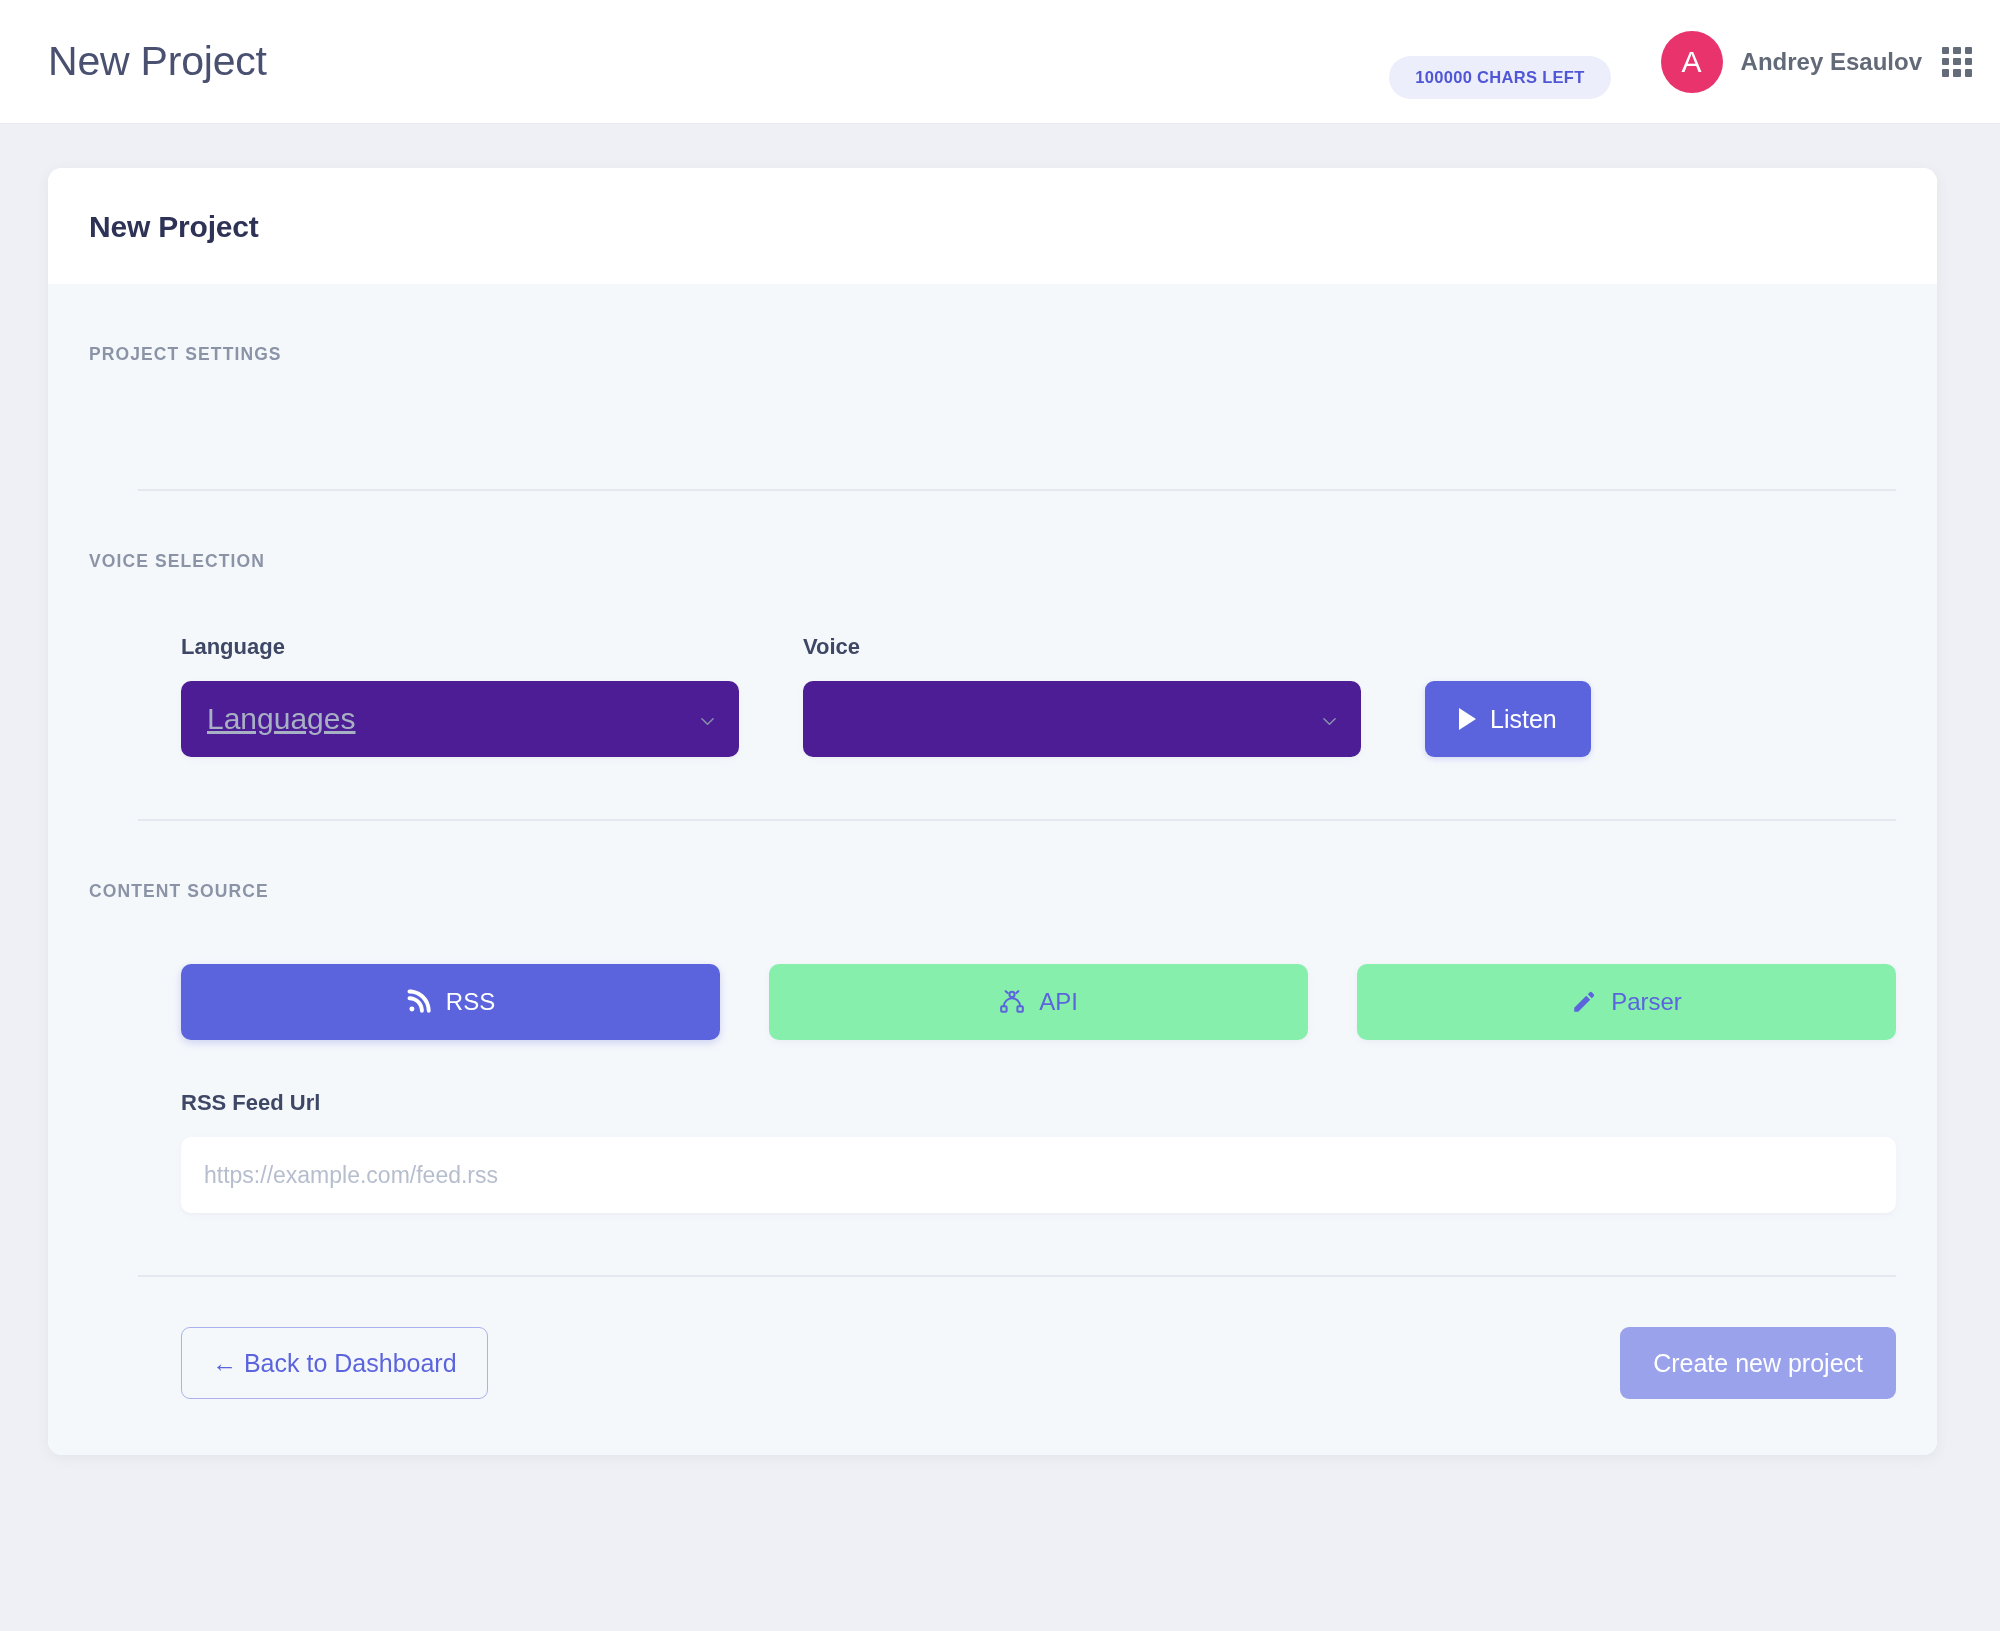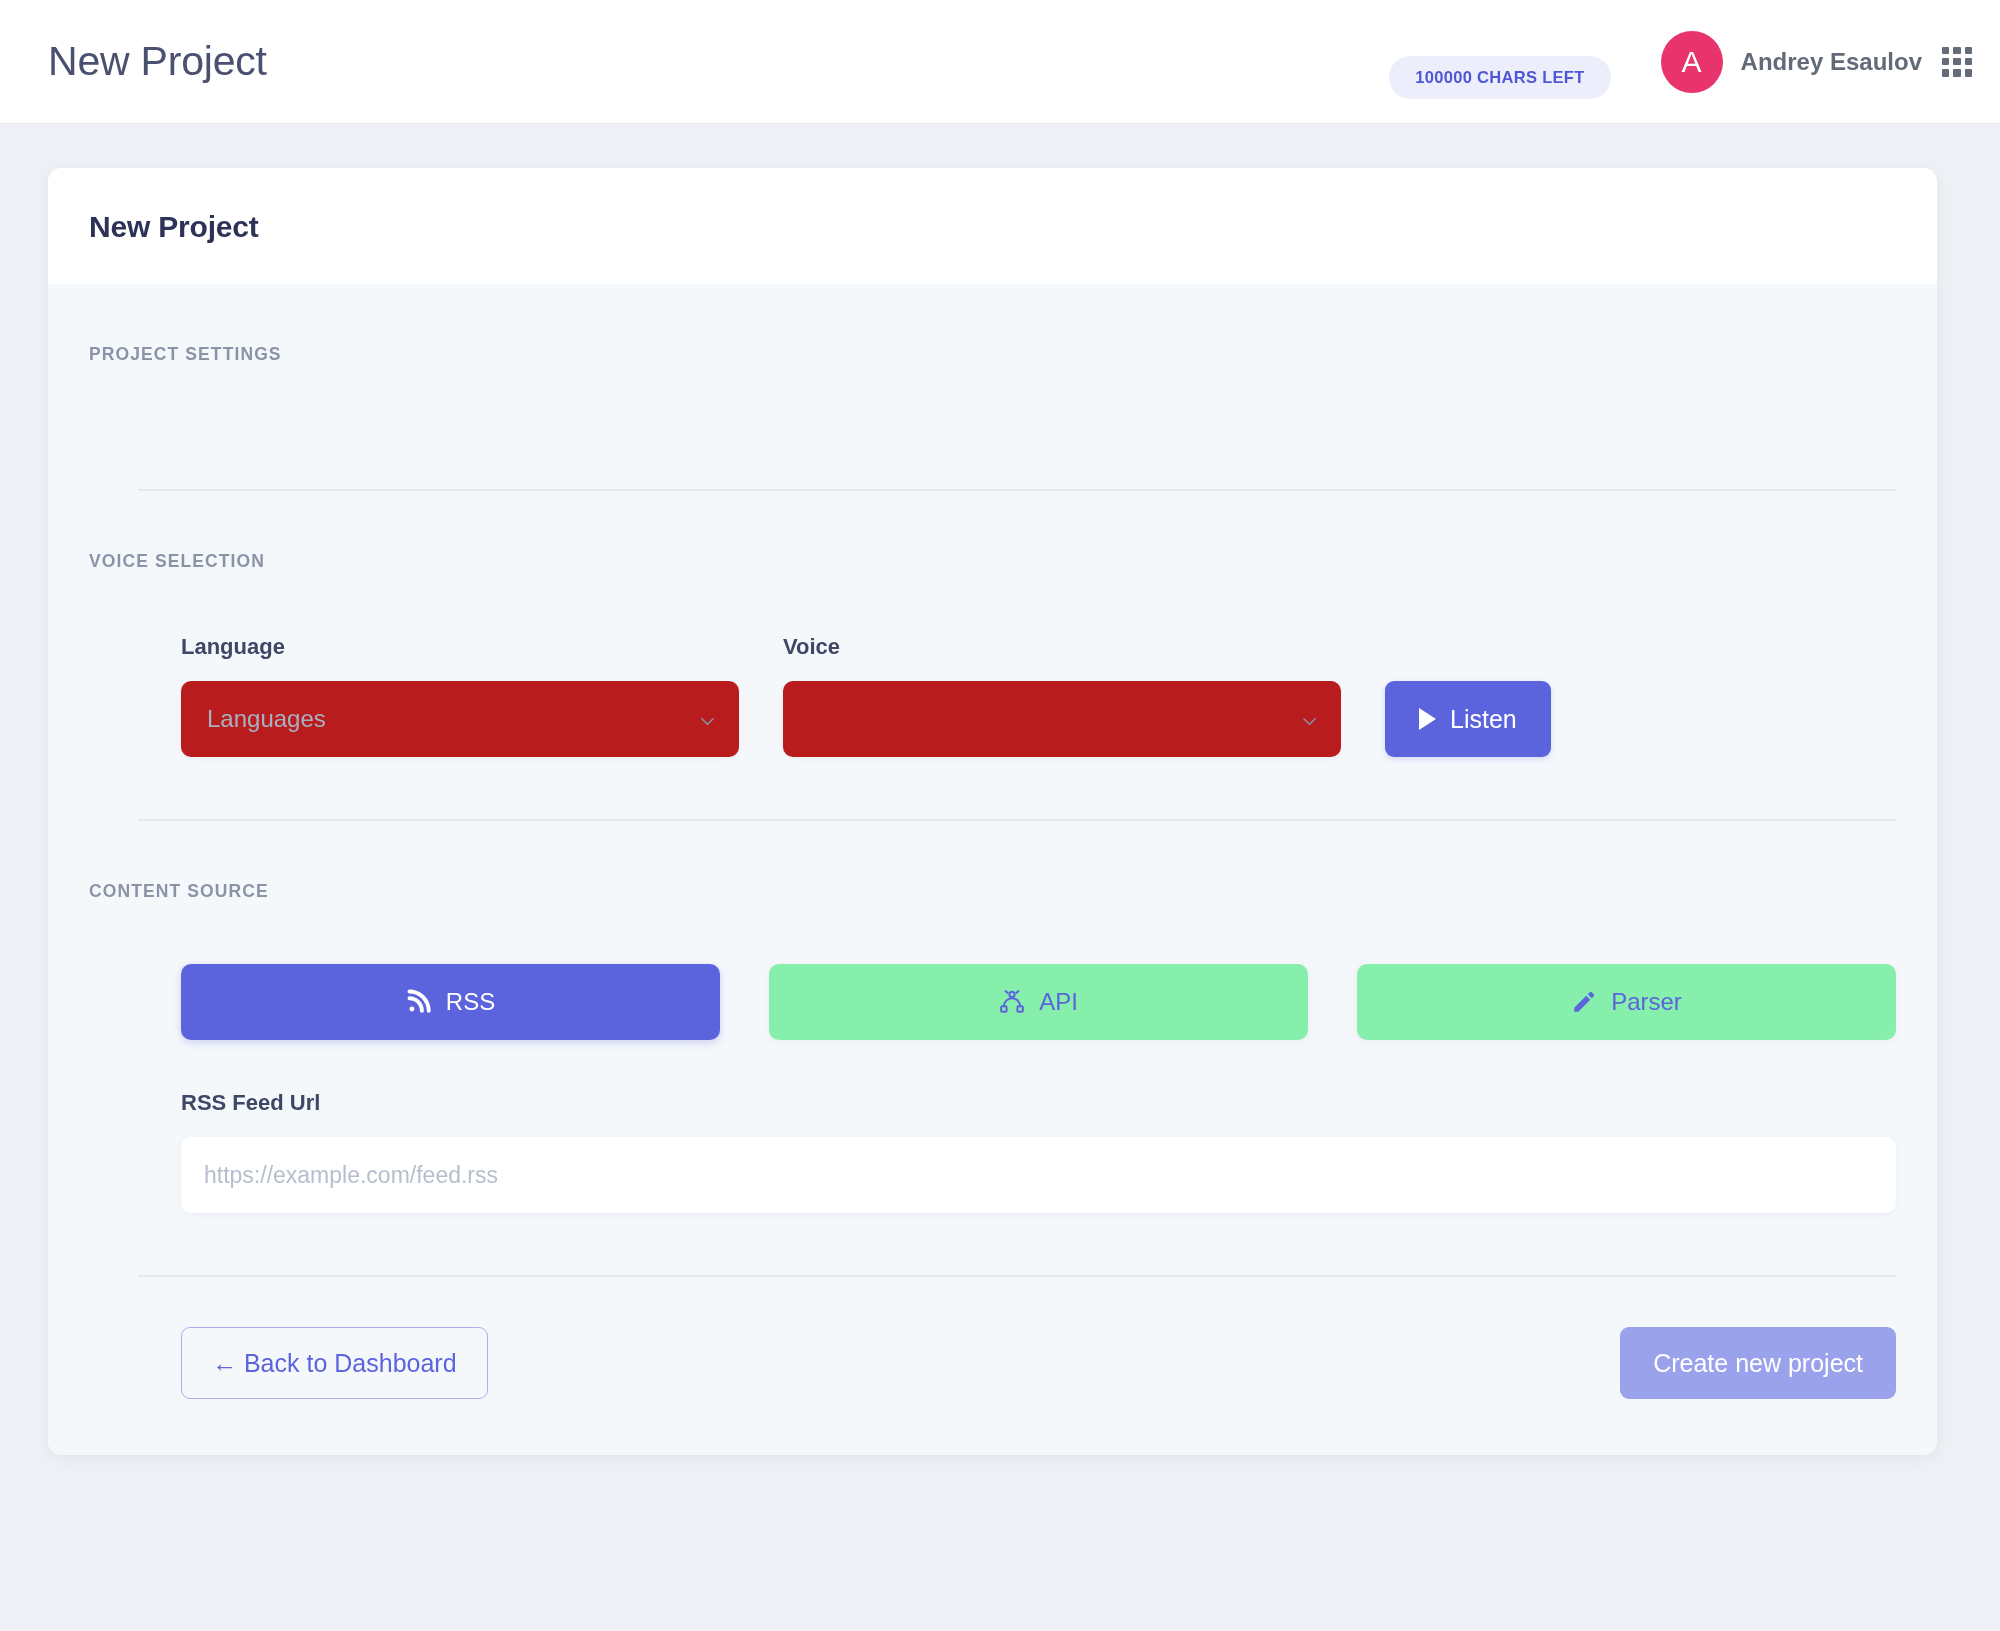--- a/index.html
+++ b/index.html
@@ -142,38 +142,39 @@
     background: #e5e9ef;
     margin: 0 41px 0 90px;
   }
   .sp-60 { height: 62px; }
   .sp-48 { height: 50px; }
 
   
   .voice-row {
     display: flex;
     align-items: flex-end;
-    gap: 44px;
+    gap: 64px;
     padding: 0 41px 0 133px;
   }
   .voice-col { width: 558px; }
   .select-wrap { position: relative; }
   .select-box {
     width: 100%;
     height: 76px;
-    background: #b91c1c;
+    background: #4c1d95;
     border: none;
     border-radius: 10px;
     box-shadow: 0 2px 6px rgba(100,110,150,0.07);
     padding: 0 50px 0 26px;
     font-family: "Liberation Sans", sans-serif;
-    font-size: 24px;
+    font-size: 30px;
     color: #a8b1c3;
     display: flex;
     align-items: center;
+    text-decoration: underline;
   }
   .chev {
     position: absolute;
     right: 24px;
     top: 50%;
     margin-top: -5px;
     width: 15px; height: 15px;
   }
   .chev svg { display: block; }
 

